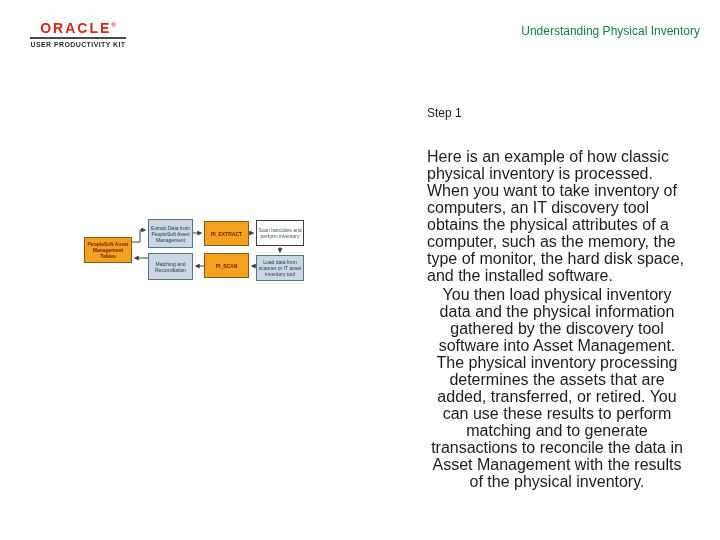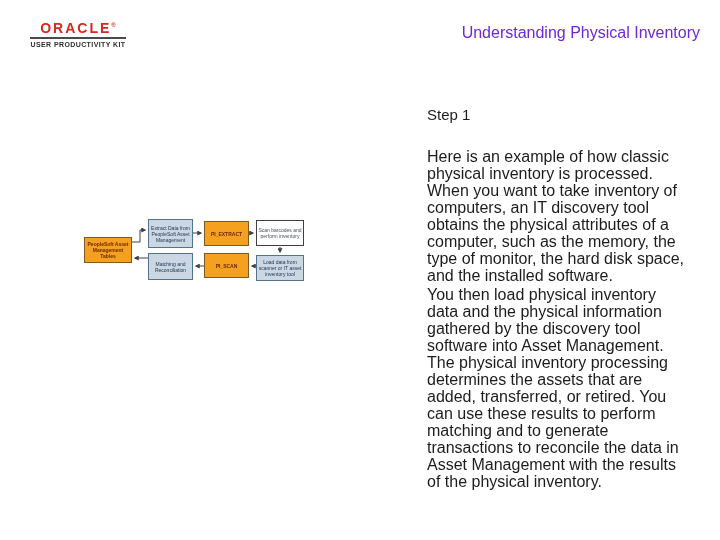--- a/index.html
+++ b/index.html
@@ -33,33 +33,33 @@
   .logo .kit {
     font-size: 7px;
     font-weight: bold;
     color: #2e2e2e;
     letter-spacing: 0.4px;
     white-space: nowrap;
   }
 
   .page-title {
     position: absolute; top: 24px; right: 20px;
-    font-size: 16px;
-    color: #6d28d9;
+    font-size: 12px;
+    color: #15803d;
     white-space: nowrap;
   }
 
   
   .step-label {
     position: absolute; left: 427px; top: 106px;
-    font-size: 15px;
+    font-size: 12px;
   }
   .para { position: absolute; left: 427px; width: 260px; font-size: 16px; line-height: 17px; }
   .para-1 { top: 148px; }
-  .para-2 { top: 286px; }
+  .para-2 { top: 286px; text-align: center; }
 
   
   .diagram {
     position: absolute; left: 80px; top: 210px;
     width: 230px; height: 80px;
   }
   .diagram svg.arrows { position: absolute; left: 0; top: 0; width: 230px; height: 80px; }
   .dbox {
     position: absolute;
     box-sizing: border-box;

